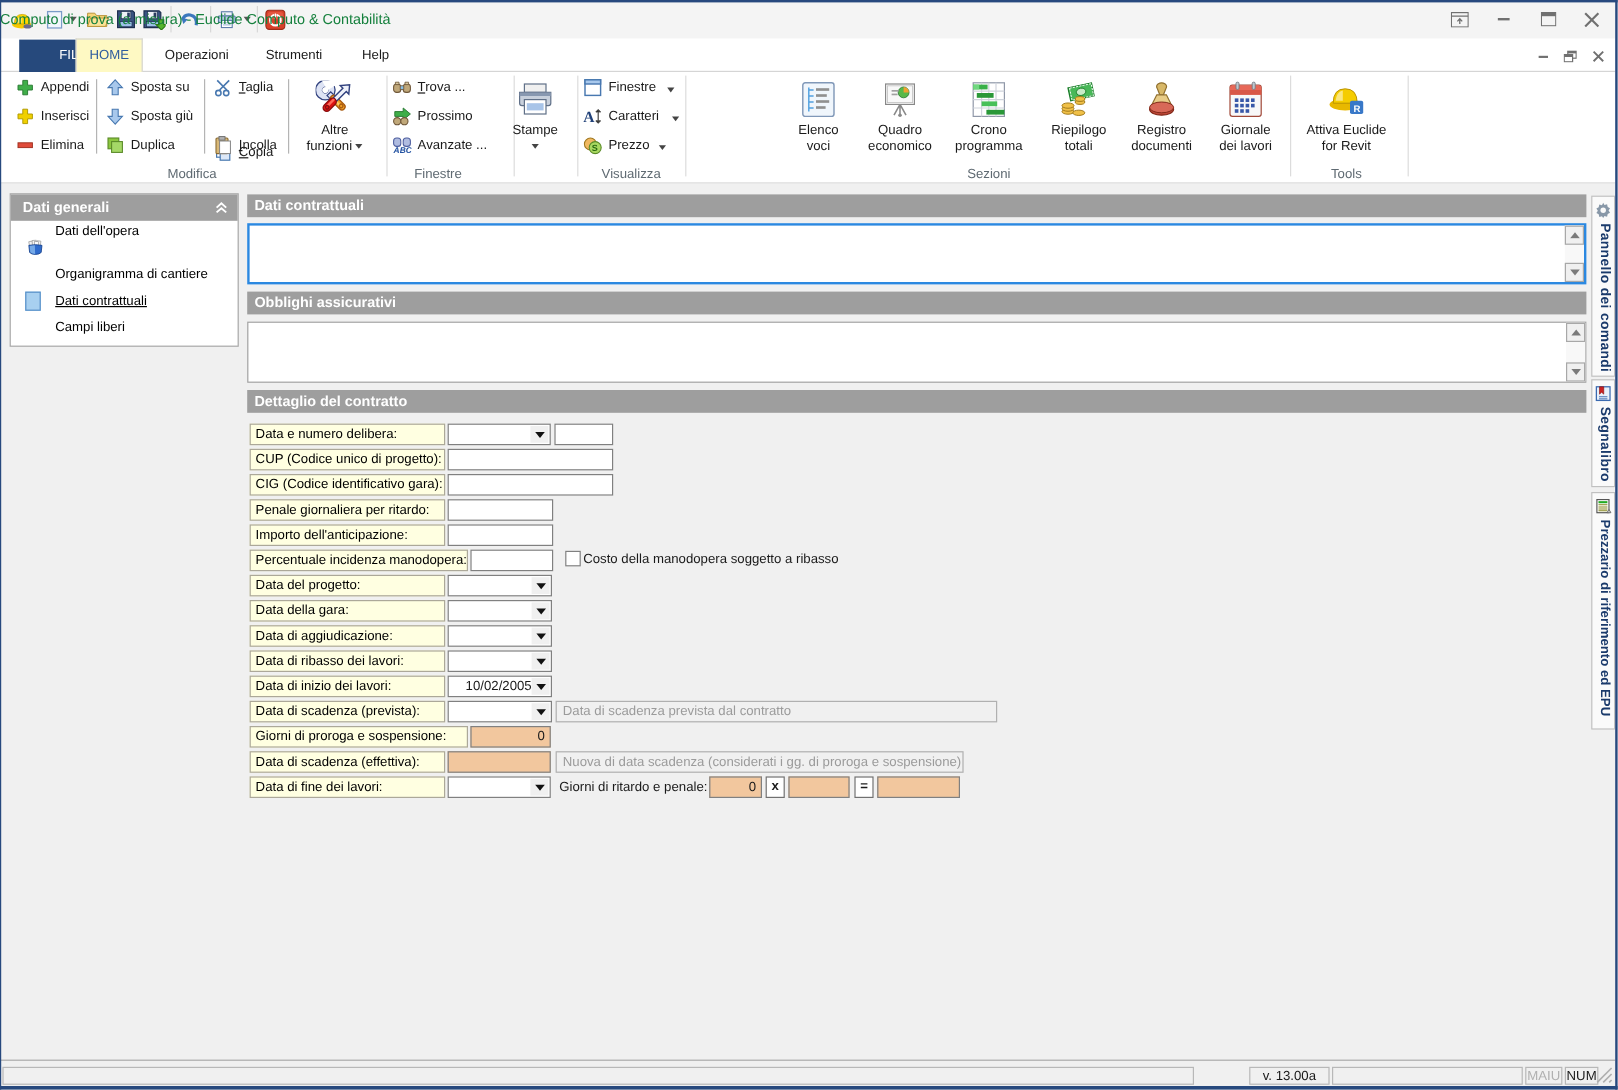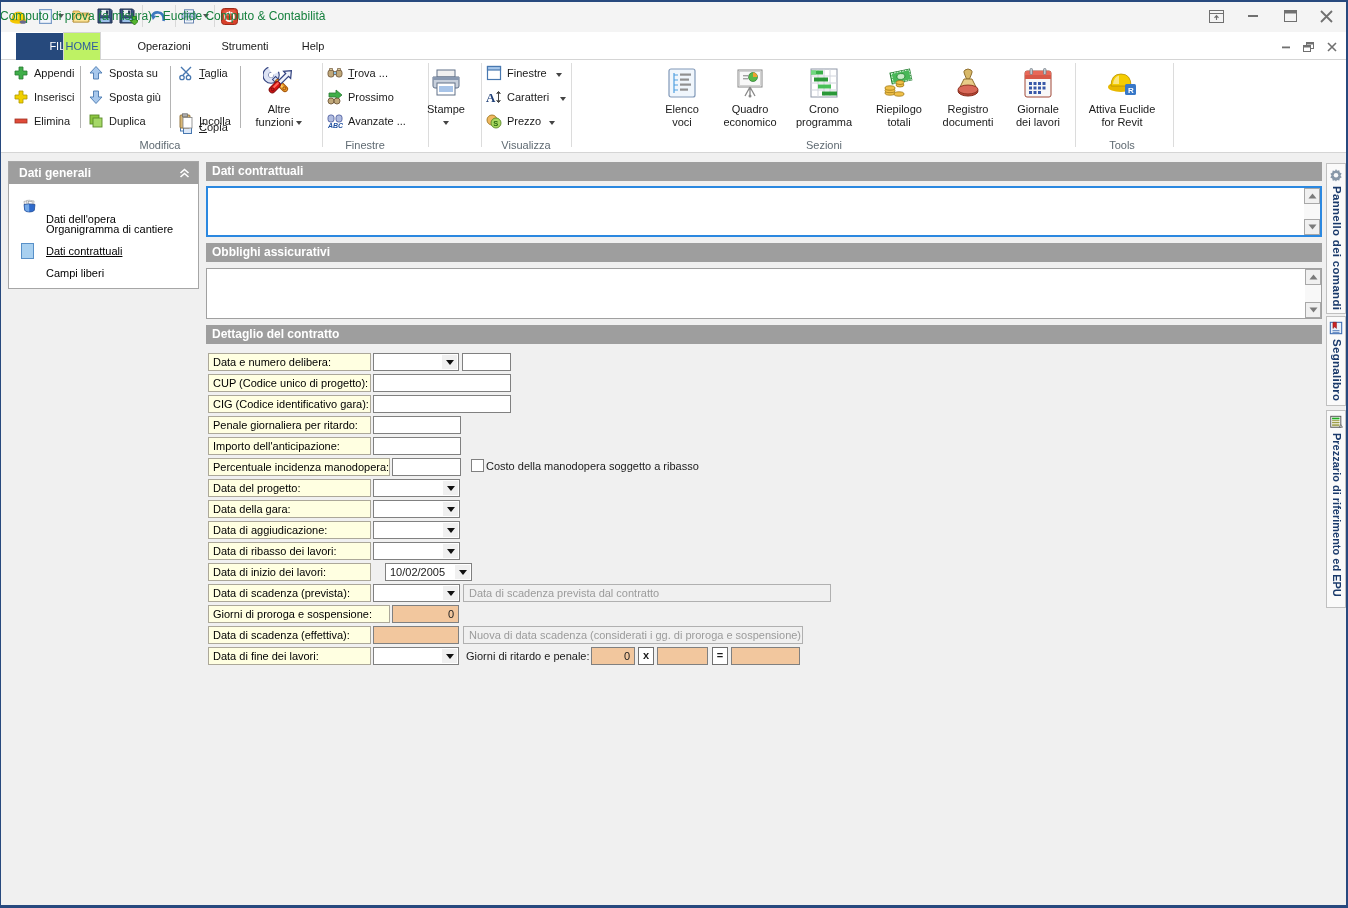--- a/index.html
+++ b/index.html
@@ -9,21 +9,21 @@
 
 #titlebar { position:absolute; left:0; top:0; width:1346px; height:32px; background:#f4f4f4; }
 #title { position:absolute; left:0; right:0; top:9px; text-align:left; font-size:12px; color:#15803d; }
 .qat { position:absolute; top:4px; height:24px; display:flex; align-items:center; }
 .qsep { width:1px; height:22px; background:#d8d8d8; position:absolute; top:5px; }
 .winbtn { position:absolute; top:6px; width:20px; height:20px; display:flex; align-items:center; justify-content:center; }
 
 #menubar { position:absolute; left:0; top:32px; width:1346px; height:28px; background:#fff; border-bottom:1px solid #d5d5d5; }
 #filetab { position:absolute; left:16px; top:1px; width:58px; height:27px; background:#26497c; color:#fff; text-align:center; line-height:26px; font-size:11px;padding-left:32px; }
 .mtab { position:absolute; top:1px; height:27px; line-height:26px; font-size:11px; color:#1a1a1a; text-align:center; }
-#hometab { position:absolute; left:63px; top:0px; width:38px; height:28px; background:#bef264; border:1px solid #d5d5d5; border-bottom:none; color:#2e5c9e; text-align:center; line-height:27px; }
+#hometab { position:absolute; left:63px; top:0px; width:56px; height:28px; background:#fef9c3; border:1px solid #d5d5d5; border-bottom:none; color:#2e5c9e; text-align:center; line-height:27px; }
 
 #ribbon { position:absolute; left:0; top:60px; width:1346px; height:93px; background:#fff; border-bottom:1px solid #d5d5d5; }
 .rsep { position:absolute; top:3px; width:1px; height:84px; background:#dcdcdc; }
 .csep { position:absolute; top:6px; width:1px; height:62px; background:#b4b4b4; }
 .rlabel { position:absolute; top:79px; height:14px; font-size:11px; color:#5f6a72; text-align:center; }
 .sbtn { position:absolute; height:22px; display:flex; align-items:center; font-size:11px; color:#1a1a1a; }
 .sbtn .ic { width:16px; height:16px; margin-right:5px; flex:none; }
 .bigbtn { position:absolute; top:2px; width:70px; height:76px; text-align:center; font-size:11px; line-height:13px; }
 .bigbtn .bic { margin:5px auto 4px auto; width:32px; height:32px; display:block; }
 .bigbtn.sel { background:#b8cce4; }
@@ -428,21 +428,21 @@
       <svg style="position:absolute;left:13px;top:37px;" width="15" height="14" viewBox="0 0 32 32">
           <g stroke="#909090" stroke-width="1.2" fill="#f2f2f2">
             <rect x="4" y="5" width="7" height="9" transform="rotate(-10 7 9)"></rect>
             <rect x="10" y="3" width="8" height="10" transform="rotate(-4 14 8)"></rect>
             <rect x="19" y="4" width="7" height="9" transform="rotate(7 22 8)"></rect>
             <rect x="14" y="5.5" width="8" height="9" fill="#fcfcfc"></rect>
           </g>
           <path d="M3.5 12.5 Q16 9.8 28.5 12.5 L27 26 Q23.5 29.8 16 29.8 Q8.5 29.8 5 26 Z" fill="#2f6bcc" stroke="#16408c" stroke-width="1.6"></path>
           <path d="M5 13.5 Q10 12.2 15 12.1 L15.5 29 Q9.5 28.6 6.3 25.6 Z" fill="#7db0ea" opacity="0.9"></path>
         </svg>
-      <div class="lpitem" style="top:51px;text-align:center;">Dati dell'opera</div>
+      <div class="lpitem" style="top:25px;text-align:center;">Dati dell'opera</div>
       <div class="lpitem" style="top:61px;">Organigramma di cantiere</div>
       <div style="position:absolute;left:12px;top:81px;width:13px;height:16px;background:#a8d0f0;border:1px solid #5890c8;"></div>
       <div class="lpitem" style="top:83px;text-decoration:underline;">Dati contrattuali</div>
       <div class="lpitem" style="top:105px;">Campi liberi</div>
     </div>
 
     <div class="sechdr" style="top:9px;">Dati contrattuali</div>
     <div class="tarea" style="top:33px;height:51px;border:2px solid #2b88e0;">
       <div class="strack"></div>
         <div class="scrbtn" style="top:0px;">
@@ -499,21 +499,21 @@
       </div>
     <div class="flabel" style="left:208px;top:368px;width:163px;">Data di aggiudicazione:</div>
     <div class="fcombo" style="left:373px;top:368px;width:87px;">
         <span class="cb"></span>
       </div>
     <div class="flabel" style="left:208px;top:389px;width:163px;">Data di ribasso dei lavori:</div>
     <div class="fcombo" style="left:373px;top:389px;width:87px;">
         <span class="cb"></span>
       </div>
     <div class="flabel" style="left:208px;top:410px;width:163px;">Data di inizio dei lavori:</div>
-    <div class="fcombo" style="left:373px;top:410px;width:87px;font-size:11px;line-height:16px;padding-left:4px;margin-left:12px;">10/02/2005<span class="cb"></span></div>
+    <div class="fcombo" style="left:373px;top:410px;width:87px;font-size:11px;line-height:16px;padding-left:14px;">10/02/2005<span class="cb"></span></div>
     <div class="flabel" style="left:208px;top:431px;width:163px;">Data di scadenza (prevista):</div>
     <div class="fcombo" style="left:373px;top:431px;width:87px;">
         <span class="cb"></span>
       </div>
     <div class="fdis" style="left:463px;top:431px;width:368px;">Data di scadenza prevista dal contratto</div>
     <div class="flabel" style="left:208px;top:452px;width:182px;">Giorni di proroga e sospensione:</div>
     <div class="forange" style="left:392px;top:452px;width:67px;">0</div>
     <div class="flabel" style="left:208px;top:473px;width:163px;">Data di scadenza (effettiva):</div>
     <div class="forange" style="left:373px;top:473px;width:86px;"></div>
     <div class="fdis" style="left:463px;top:473px;width:340px;">Nuova di data scadenza (considerati i gg. di proroga e sospensione)</div>
@@ -546,17 +546,27 @@
     <div class="vtab" style="top:257px;height:198px;">
       <svg style="display:block;margin:4px auto 4px auto;" width="14" height="14" viewBox="0 0 16 16">
           <rect x="2" y="1.5" width="11.5" height="12.5" fill="#fff" stroke="#555" stroke-width="1.1"></rect>
           <rect x="3.5" y="3" width="8.5" height="2" fill="#22aa22"></rect>
           <path d="M3.5 6.5 h8.5 M3.5 8.5 h8.5 M3.5 10.5 h8.5 M3.5 12.2 h8.5" stroke="#888820" stroke-width="1"></path>
           <path d="M13.5 11 l2 3 h-4 z" fill="#ccc" stroke="#555" stroke-width="0.7"></path>
         </svg>
       <div class="vtxt" style="margin-left:4px;font-size:11px;letter-spacing:0;">Prezzario di riferimento ed EPU</div>
     </div>
   </div>
+  <div id="statusbar">
+    <div class="sseg" style="left:2px;width:993px;"></div>
+    <div class="sseg" style="left:1041px;width:67px;text-align:center;line-height:14px;">v. 13.00a</div>
+    <div class="sseg" style="left:1110px;width:159px;"></div>
+    <div class="sseg" style="left:1271px;width:31px;text-align:center;line-height:14px;color:#b0b0b0;">MAIU</div>
+    <div class="sseg" style="left:1304px;width:28px;text-align:center;line-height:14px;">NUM</div>
+    <svg style="position:absolute;right:2px;bottom:2px;" width="14" height="14" viewBox="0 0 14 14">
+        <path d="M13 1 L1 13 M13 6 L6 13 M13 11 L11 13" stroke="#b0b0b0" stroke-width="1.4"></path>
+      </svg>
+  </div>
   <div style="position:absolute;left:0;top:0;width:1348px;height:2px;background:#27497e;"></div>
   <div style="position:absolute;left:0;top:0;width:1px;height:908px;background:#27497e;"></div>
   <div style="position:absolute;left:1346px;top:0;width:2px;height:908px;background:#27497e;"></div>
   <div style="position:absolute;left:0;top:905px;width:1348px;height:3px;background:#27497e;"></div>
 </div>
 
 </body></html>

